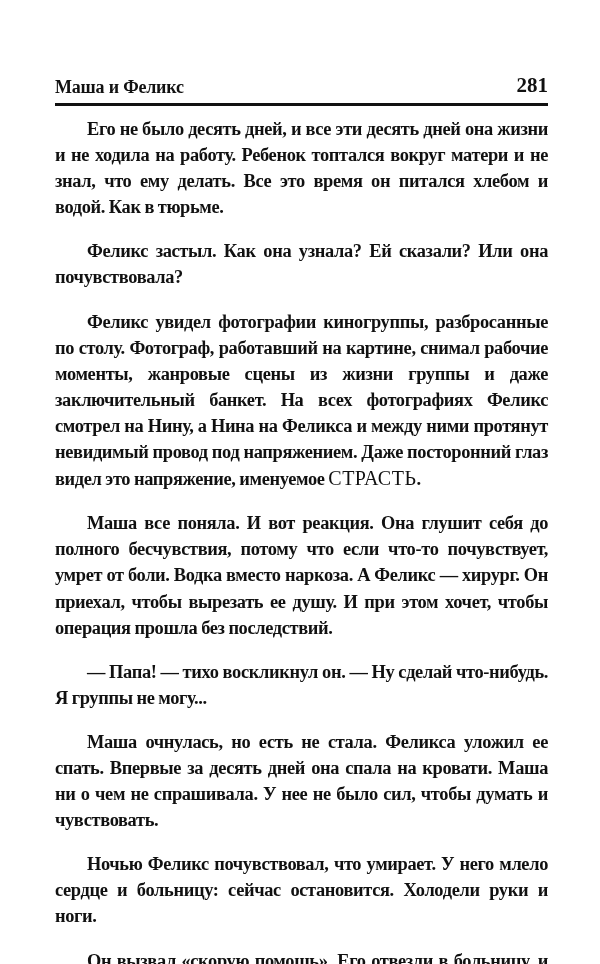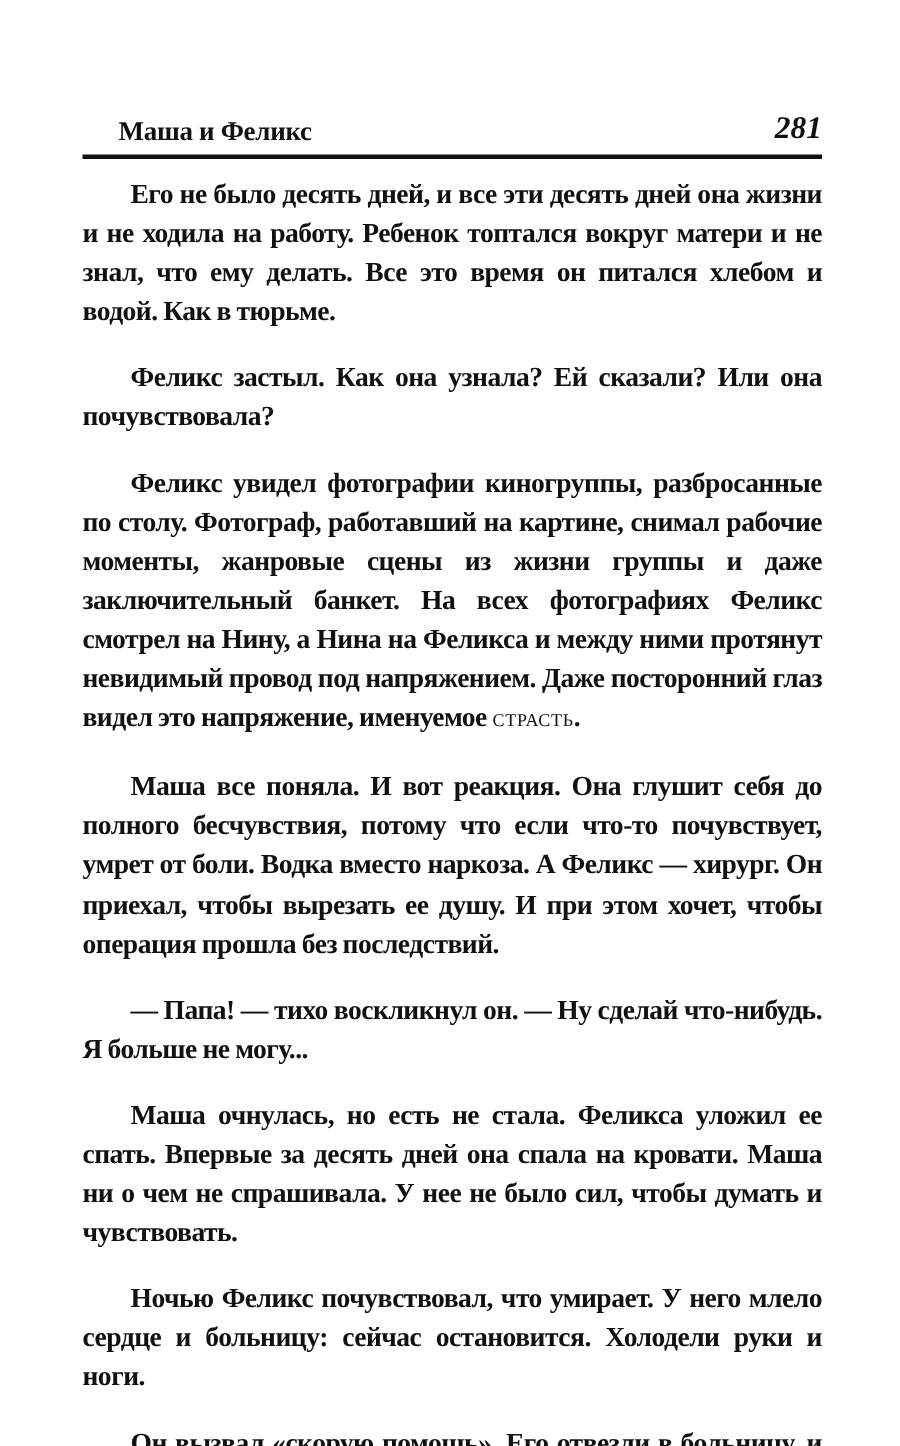--- a/index.html
+++ b/index.html
@@ -24,25 +24,23 @@
   .running-head {
     display: flex;
     justify-content: space-between;
     align-items: flex-end;
     height: 24px;
     font-weight: bold;
   }
   .running-head .title {
     font-size: 18px;
     letter-spacing: -0.2px;
-    margin-left: 24px;
   }
   .running-head .page-number {
     font-size: 21px;
-    font-style: italic;
   }
   .rule {
     height: 3px;
     background: #111111;
     margin-top: 5px;
   }
   .body-text {
     margin-top: 10px;
     font-size: 18.4px;
     line-height: 26.1px;
@@ -54,38 +52,38 @@
   .body-text p {
     margin: 0;
     text-indent: 32px;
     hyphens: manual;
   }
   .body-text p + p {
     margin-top: 18px;
   }
   .smallcaps-word {
     font-weight: normal;
-    font-size: 12px;
+    font-size: 20px;
     letter-spacing: 0.5px;
   }
 </style>
 </head>
 <body>
 
 <div class="page">
   <div class="running-head">
     <span class="title">Маша и Феликс</span>
     <span class="page-number">281</span>
   </div>
   <div class="rule"></div>
 
   <div class="body-text">
     <p>Его не было десять дней, и все эти десять дней она жизни и не ходила на работу. Ребенок топтался вокруг матери и не знал, что ему делать. Все это время он питался хлебом и водой. Как в тюрьме.</p>
     <p>Феликс застыл. Как она узнала? Ей сказали? Или она почувствовала?</p>
     <p><span>Феликс увидел фотографии киногруппы, разбросанные по столу. Фотограф, работавший на картине, снимал рабочие моменты, жанровые сцены из жизни группы и даже заключительный банкет. На всех фотографиях Феликс смотрел на Нину, а Нина на Феликса и между ними протянут невидимый провод под напряжением. Даже посторонний глаз видел это напряжение, именуемое</span> <span class="smallcaps-word">СТРАСТЬ</span><span>.</span></p>
     <p>Маша все поняла. И вот реакция. Она глушит себя до полного бесчувствия, потому что если что-то почувствует, умрет от боли. Водка вместо наркоза. А Феликс — хирург. Он приехал, чтобы вырезать ее душу. И при этом хочет, чтобы операция прошла без последствий.</p>
-    <p>— Папа! — тихо воскликнул он. — Ну сделай что-нибудь. Я больше не могу...</p>
+    <p>— Папа! — тихо воскликнул он. — Ну сделай что-нибудь. Я группы не могу...</p>
     <p>Маша очнулась, но есть не стала. Феликса уложил ее спать. Впервые за десять дней она спала на кровати. Маша ни о чем не спрашивала. У нее не было сил, чтобы думать и чувствовать.</p>
     <p>Ночью Феликс почувствовал, что умирает. У него млело сердце и больницу: сейчас остановится. Холодели руки и ноги.</p>
     <p>Он вызвал «скорую помощь». Его отвезли в больницу, и он таким образом скрылся от обеих женщин.</p>
 
   </div>
 </div>
 
 </body></html>

